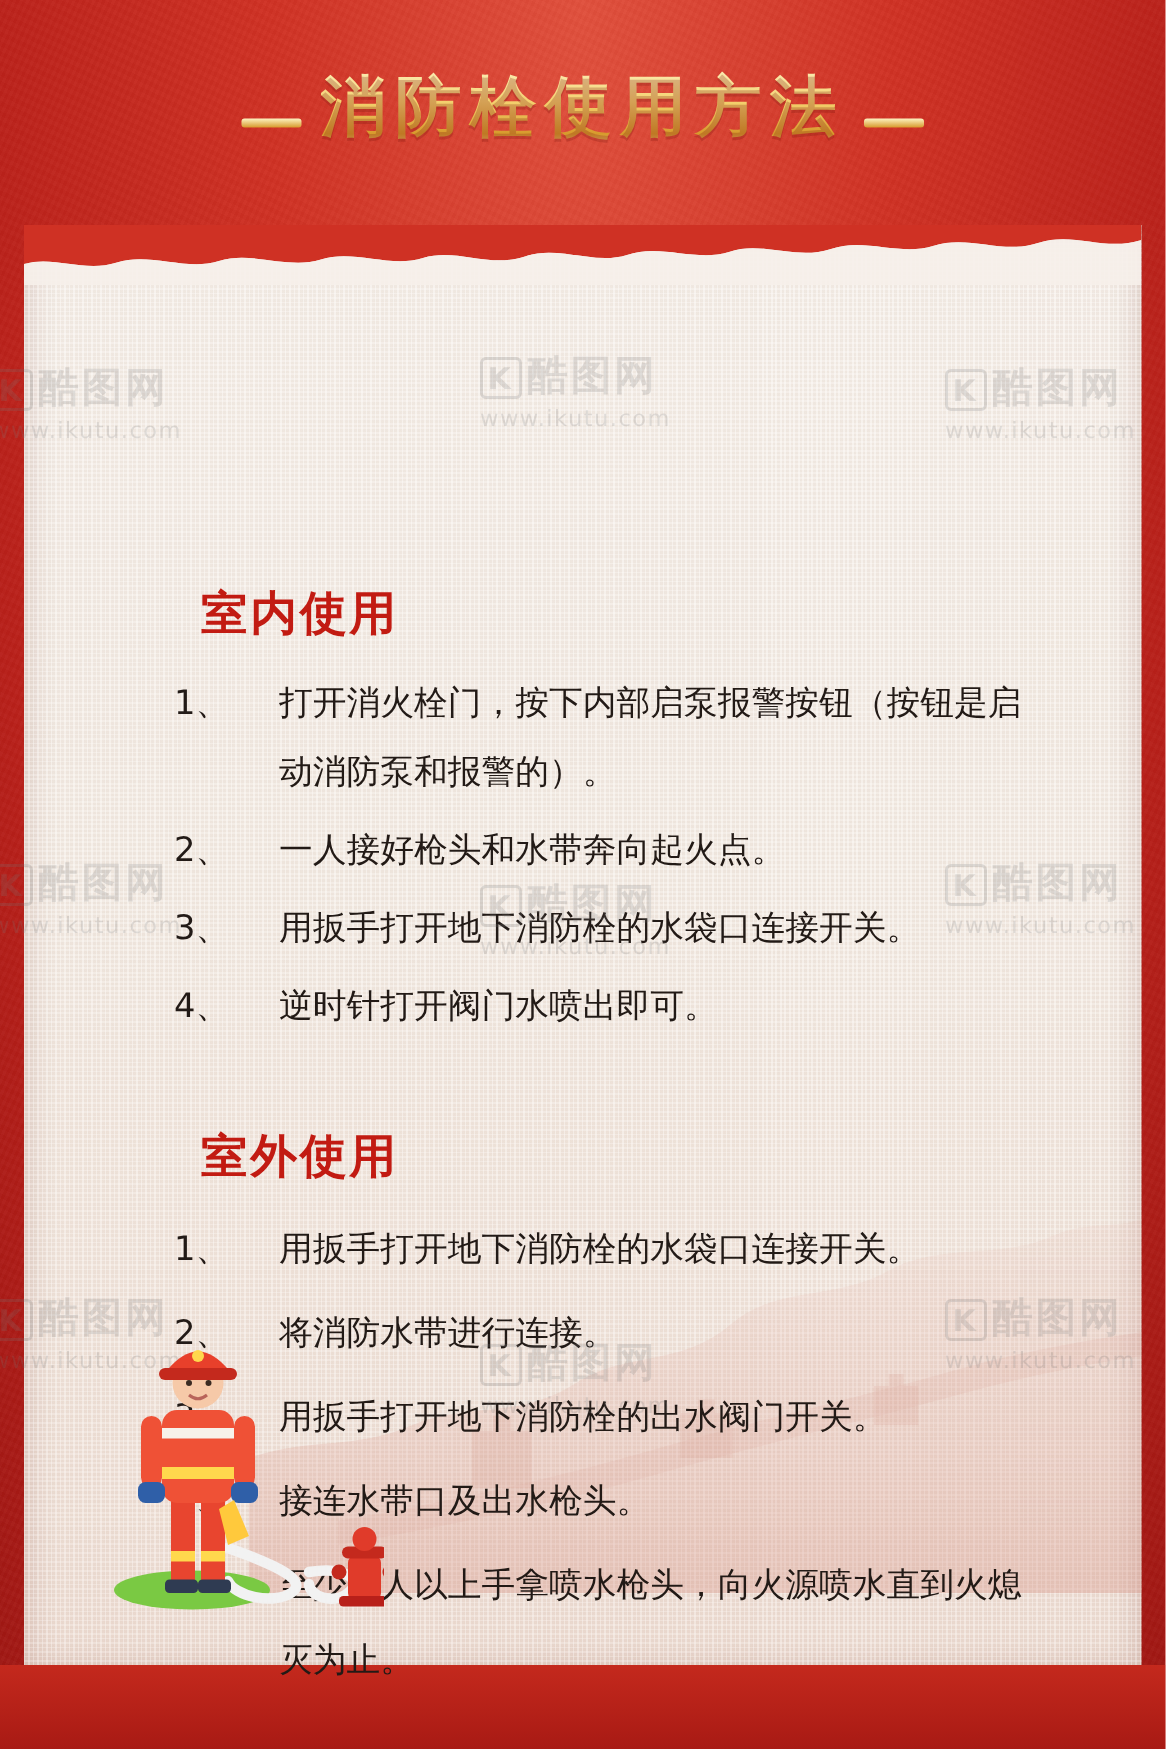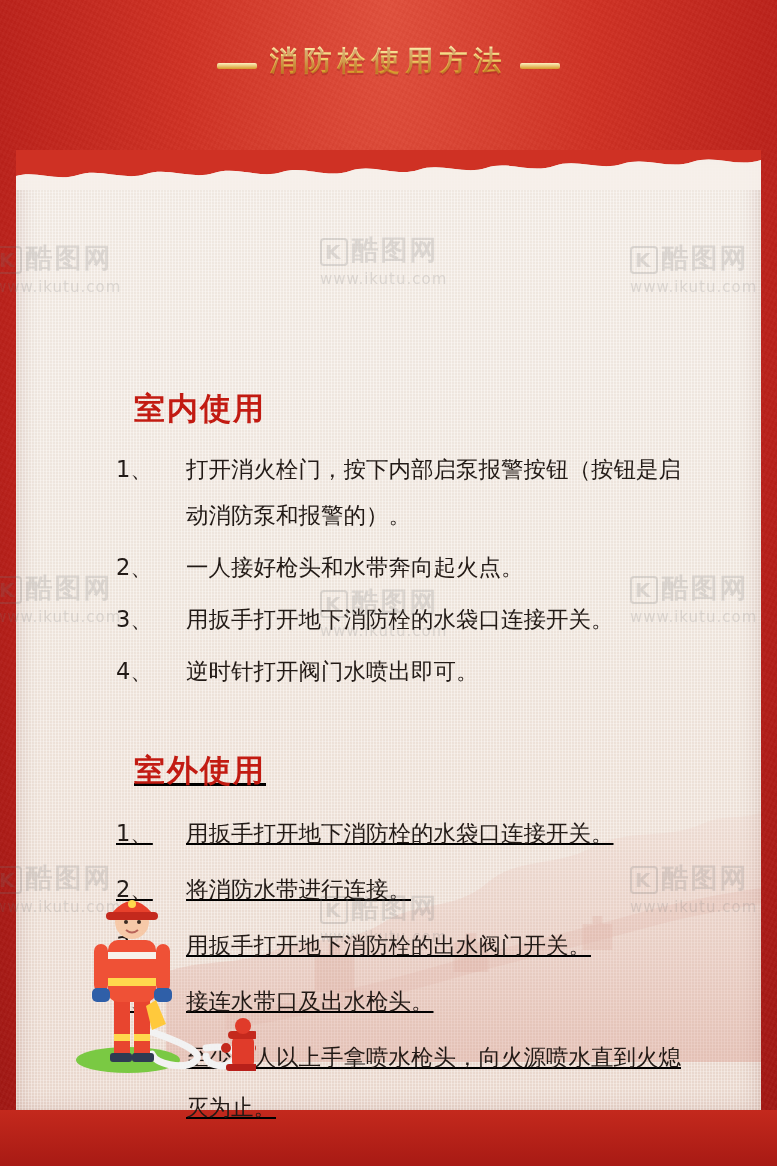--- a/index.html
+++ b/index.html
@@ -64,21 +64,21 @@
   .title-wrap {
     position: absolute;
     left: 0; right: 0; top: 42px;
     text-align: center;
     z-index: 6;
   }
   .title {
     display: inline-block;
     font-family: "DejaVu Sans", "Liberation Sans", sans-serif;
     font-weight: bold;
-    font-size: 28px;
+    font-size: 44px;
     letter-spacing: 6px;
     color: #f7d77a;
     background: linear-gradient(180deg, #fdf3c2 0%, #f3cf6c 45%, #d79a2c 80%, #f6e09a 100%);
     -webkit-background-clip: text;
     background-clip: text;
     -webkit-text-fill-color: transparent;
     text-shadow: 0 2px 0 rgba(120,20,10,.25);
     white-space: nowrap;
   }
   .title-dash {
@@ -92,21 +92,21 @@
   }
 
   
   .content {
     position: absolute;
     left: 100px;
     right: 60px;
     top: 238px;
     z-index: 5;
   }
-  .section + .section { margin-top: 56px; text-decoration: underline; }
+  .section + .section { margin-top: 56px; }
   .section-head {
     font-family: "DejaVu Sans", "Liberation Sans", sans-serif;
     font-weight: bold;
     font-size: 31px;
     color: #c21b12;
     letter-spacing: 2px;
     margin: 0 0 16px 18px;
   }
   ol.steps {
     list-style: none;

